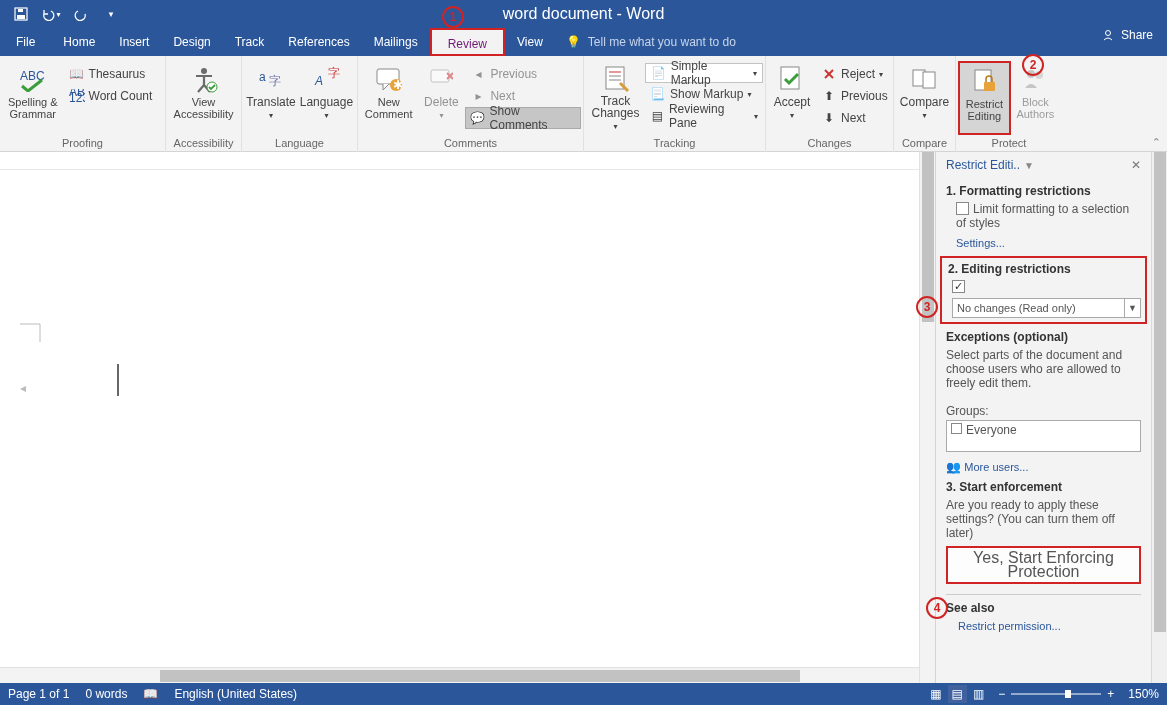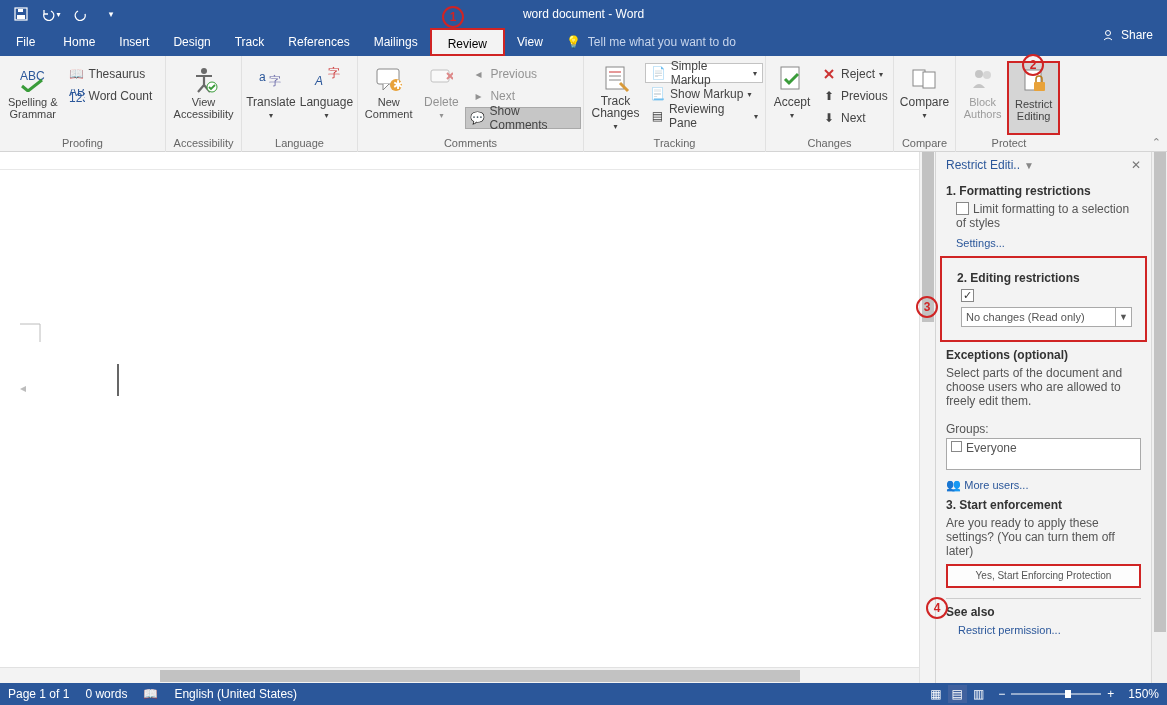--- a/index.html
+++ b/index.html
@@ -1,27 +1,27 @@
 <!DOCTYPE html>
 <html><head>
 <meta charset="utf-8">
 <style>
 *{box-sizing:border-box;font-family:"Segoe UI",Arial,sans-serif;font-size:12px;margin:0;padding:0}
 body{width:1167px;height:705px;overflow:hidden;background:#fff;position:relative}
 .titlebar{background:#2b579a;color:#fff;height:28px;display:flex;align-items:center;position:relative}
 .qat{display:flex;align-items:center;padding-left:8px;gap:4px}
 .qat-btn{width:26px;height:24px;display:flex;align-items:center;justify-content:center;color:#fff}
-.title{position:absolute;left:50%;transform:translateX(-50%);font-size:12px}
+.title{position:absolute;left:50%;transform:translateX(-50%);font-size:16px}
 .win-right{position:absolute;right:0;display:flex;align-items:center}
 .win-right .wb{width:46px;height:28px;display:flex;align-items:center;justify-content:center;color:#fff}
 .signin{padding:0 14px;font-size:12px}
 .menubar{background:#2b579a;color:#fff;height:28px;display:flex;align-items:center;position:relative}
 .menu-item{padding:0 12px;height:28px;line-height:28px;font-size:12px}
 .menu-item.file{padding:0 16px}
-.menu-item.active{background:#f3f3f3;color:#000000}
+.menu-item.active{background:#f3f3f3;color:#701a75}
 .tellme{margin-left:12px;display:flex;align-items:center;color:#c7d5ec;gap:6px}
 .share{margin-left:auto;padding:0 14px;display:flex;align-items:flex-start;gap:6px;height:28px;background:#2b579a}
 .ribbon{background:#f3f3f3;border-bottom:1px solid #d4d4d4;height:96px;display:flex;position:relative}
 .rgroup{display:flex;flex-direction:column;border-right:1px solid #e1e1e1;padding:3px 2px 0 2px;height:96px}
 .gcontent{flex:1;display:flex;align-items:flex-start;padding-top:2px}
 .glabel{text-align:center;font-size:11px;color:#666;padding:2px 0 3px}
 .bigbtn{display:flex;flex-direction:column;align-items:center;justify-content:flex-start;padding:2px 6px;min-width:48px;text-align:center;height:74px}
 .bigbtn .ic{width:32px;height:32px;margin-bottom:1px;display:flex;align-items:center;justify-content:center}
 .bigbtn .lb{font-size:11px;line-height:12px;color:#444}
 .smbtn{display:flex;align-items:center;padding:2px 5px;height:22px;font-size:11px;color:#444;gap:4px}
@@ -41,21 +41,21 @@
 .pane-sec{margin-top:6px;font-size:11px;color:#333}
 .pane-h{font-weight:600;font-size:12px;margin-bottom:4px;color:#333}
 .pane-body{padding-left:10px;font-size:11px;color:#555;line-height:14px}
 .chk{width:13px;height:13px;border:1px solid #888;display:inline-block;vertical-align:top;margin-right:4px;background:#fff;position:relative}
 .chk.on:after{content:"✓";position:absolute;top:-2px;left:1px;font-size:11px;color:#333}
 .sel{display:flex;border:1px solid #a9a9a9;background:#fff;height:20px;margin-top:4px}
 .sel-txt{flex:1;padding:2px 4px;font-size:11px}
 .sel-dd{width:16px;border-left:1px solid #a9a9a9;display:flex;align-items:center;justify-content:center}
 .group-box{border:1px solid #a9a9a9;background:#fff;padding:2px 4px;margin-top:2px;font-size:11px}
 .link{color:#2b579a;font-size:11px}
-.enforce-btn{border:1px solid #a9a9a9;background:#fdfdfd;padding:3px 6px;font-size:10px;text-align:center;margin-top:6px}
+.enforce-btn{border:1px solid #a9a9a9;background:#fdfdfd;padding:3px 6px;font-size:16px;text-align:center;margin-top:6px}
 .statusbar{height:22px;background:#2b579a;color:#fff;display:flex;align-items:center;font-size:11px;padding:0 8px;gap:16px}
 .status-right{margin-left:auto;display:flex;align-items:center;gap:6px}
 .hsb{height:16px;background:#f3f3f3;border-top:1px solid #e1e1e1;position:relative}
 .hsb-thumb{position:absolute;left:160px;top:2px;height:12px;width:640px;background:#c2c2c2}
 .redcirc{position:absolute;width:22px;height:22px;border:2.5px solid #d02424;border-radius:50%;display:flex;align-items:center;justify-content:center;color:#d02424;font-weight:700;font-size:13px;background:transparent;z-index:50}
 .redbox{border:2.5px solid #d02424 !important}
 svg{display:block}
 .pane-scroll{width:16px;background:#f0f0f0;border-left:1px solid #d9d9d9;position:relative}
 .pane-scroll-thumb{position:absolute;top:0;left:2px;width:12px;height:480px;background:#c2c2c2}
 </style>
@@ -317,41 +317,41 @@
             </svg>
           </div>
       <div class="lb"><span>Compare</span><br><span style="font-size:8px">▾</span></div>
     </div>
       </div>
     <div class="glabel">Compare</div>
   </div>
 
   <div class="rgroup" style="width:106px;border-right:none">
     <div class="gcontent">
+      <div class="bigbtn redbox" style="background:#d5d5d5">
+        <div class="ic">
+            <svg width="26" height="26">
+              <rect x="4" y="2" width="16" height="20" fill="#fff" stroke="#888"></rect>
+              <rect x="13" y="14" width="11" height="9" rx="1" fill="#e8a23a"></rect>
+              <path d="M15 14 v-3 a3 3 0 0 1 6 0 v3" fill="none" stroke="#b87a1a" stroke-width="1.5"></path>
+            </svg>
+          </div>
+        <div class="lb" style="white-space:pre-line">Restrict
+Editing</div>
+      </div>
       <div class="bigbtn" style="opacity:.5">
         <div class="ic">
             <svg width="26" height="26">
               <circle cx="9" cy="8" r="4" fill="#999"></circle>
               <circle cx="17" cy="9" r="4" fill="#bbb"></circle>
               <path d="M3 22 Q9 14 15 22" fill="#999"></path>
             </svg>
           </div>
         <div class="lb" style="white-space:pre-line">Block
 Authors</div>
-      </div>
-      <div class="bigbtn redbox" style="background:#d5d5d5">
-        <div class="ic">
-            <svg width="26" height="26">
-              <rect x="4" y="2" width="16" height="20" fill="#fff" stroke="#888"></rect>
-              <rect x="13" y="14" width="11" height="9" rx="1" fill="#e8a23a"></rect>
-              <path d="M15 14 v-3 a3 3 0 0 1 6 0 v3" fill="none" stroke="#b87a1a" stroke-width="1.5"></path>
-            </svg>
-          </div>
-        <div class="lb" style="white-space:pre-line">Restrict
-Editing</div>
       </div>
     </div>
     <div class="glabel">Protect</div>
   </div>
   <div class="collapse">⌃</div>
 </div>
 
 <div class="redcirc" style="left:1022px;top:54px">
     <span>2</span>
   </div>
@@ -382,21 +382,21 @@
     <div class="pane-close">✕</div>
 
     <div class="pane-sec">
       <div class="pane-h">1. Formatting restrictions</div>
       <div class="pane-body">
         <span class="chk"></span><span>Limit formatting to a selection of styles</span>
         <div style="margin-top:6px"><span class="link">Settings...</span></div>
       </div>
     </div>
 
-    <div class="pane-sec redbox" style="padding:13px;margin-left:-6px;margin-right:-6px">
+    <div class="pane-sec redbox" style="padding:4px;margin-left:-6px;margin-right:-6px">
       <div class="pane-h" style="padding-left:2px">2. Editing restrictions</div>
       <div class="pane-body" style="padding-left:6px">
         <span class="chk on"></span>
         <div class="sel">
           <div class="sel-txt">No changes (Read only)</div>
           <div class="sel-dd" style="font-size:9px">▼</div>
         </div>
       </div>
     </div>
 

